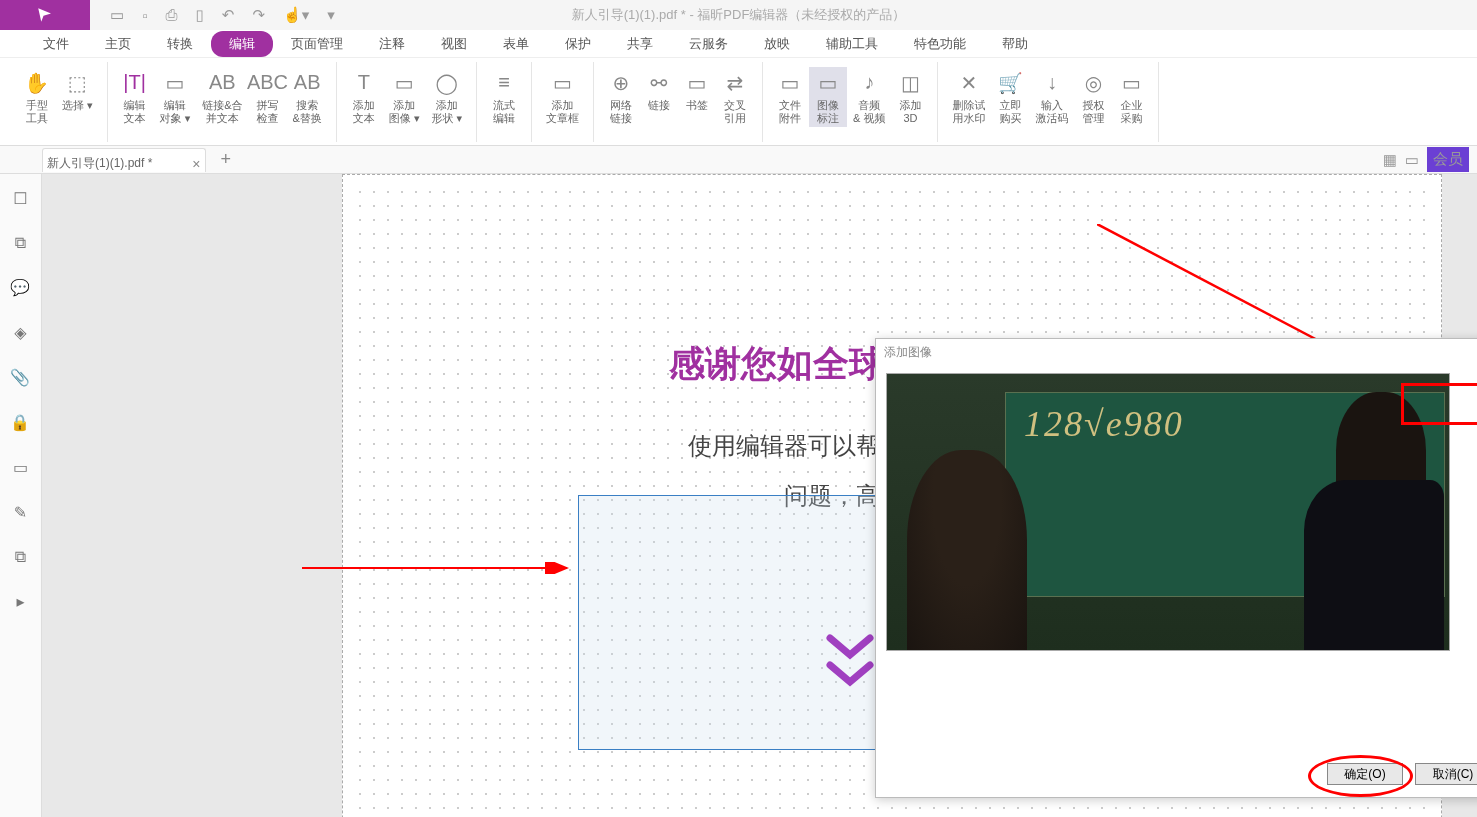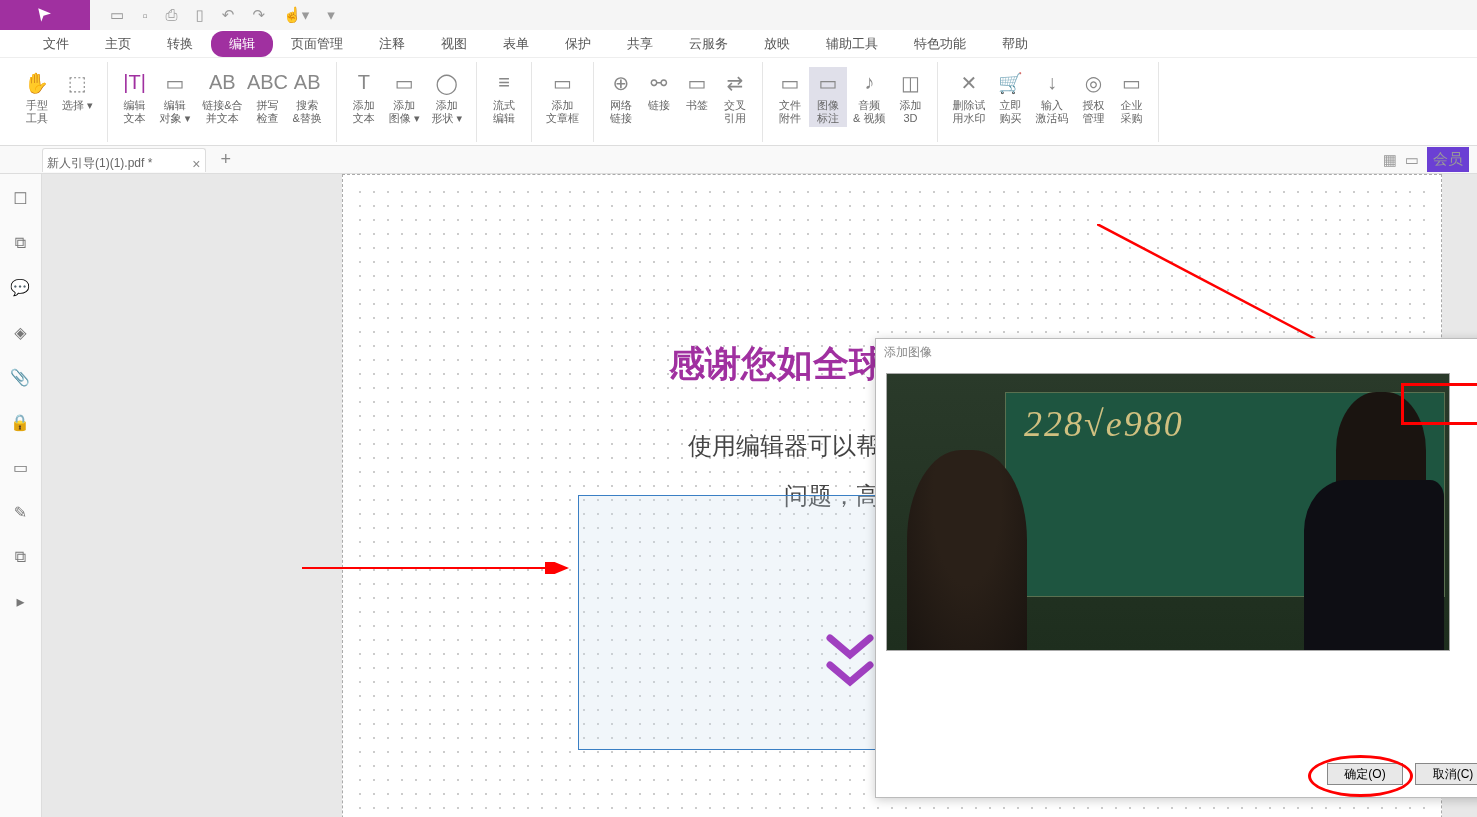--- a/index.html
+++ b/index.html
@@ -91,20 +91,21 @@
   <div class="title-quick">
     <span>▭</span>
     <span>▫</span>
     <span>⎙</span>
     <span>▯</span>
     <span>↶</span>
     <span>↷</span>
     <span>☝▾</span>
     <span>▾</span>
   </div>
+  <div class="title-text">新人引导(1)(1).pdf * - 福昕PDF编辑器（未经授权的产品）</div>
 </div>
 
 <div class="menu-bar" id="menu-bar">
     <div class="menu-item">文件</div>
     <div class="menu-item">主页</div>
     <div class="menu-item">转换</div>
     <div class="menu-item active">编辑</div>
     <div class="menu-item">页面管理</div>
     <div class="menu-item">注释</div>
     <div class="menu-item">视图</div>
@@ -320,21 +321,21 @@
 </div>
 
 <div class="dialog">
   <div class="dialog-title">
     <span>添加图像</span>
     <span class="dialog-close">✕</span>
   </div>
   <div class="dialog-body">
     <div class="preview">
       <div class="chalkboard">
-        <div class="chalk-text">228√e980</div>
+        <div class="chalk-text">128√e980</div>
       </div>
       <div class="person1"></div>
       <div class="person2">
         <div class="person2-hair"></div>
         <div class="person2-body"></div>
       </div>
     </div>
   </div>
   <div class="dialog-footer">
     <button class="ok-btn">确定(O)</button>

